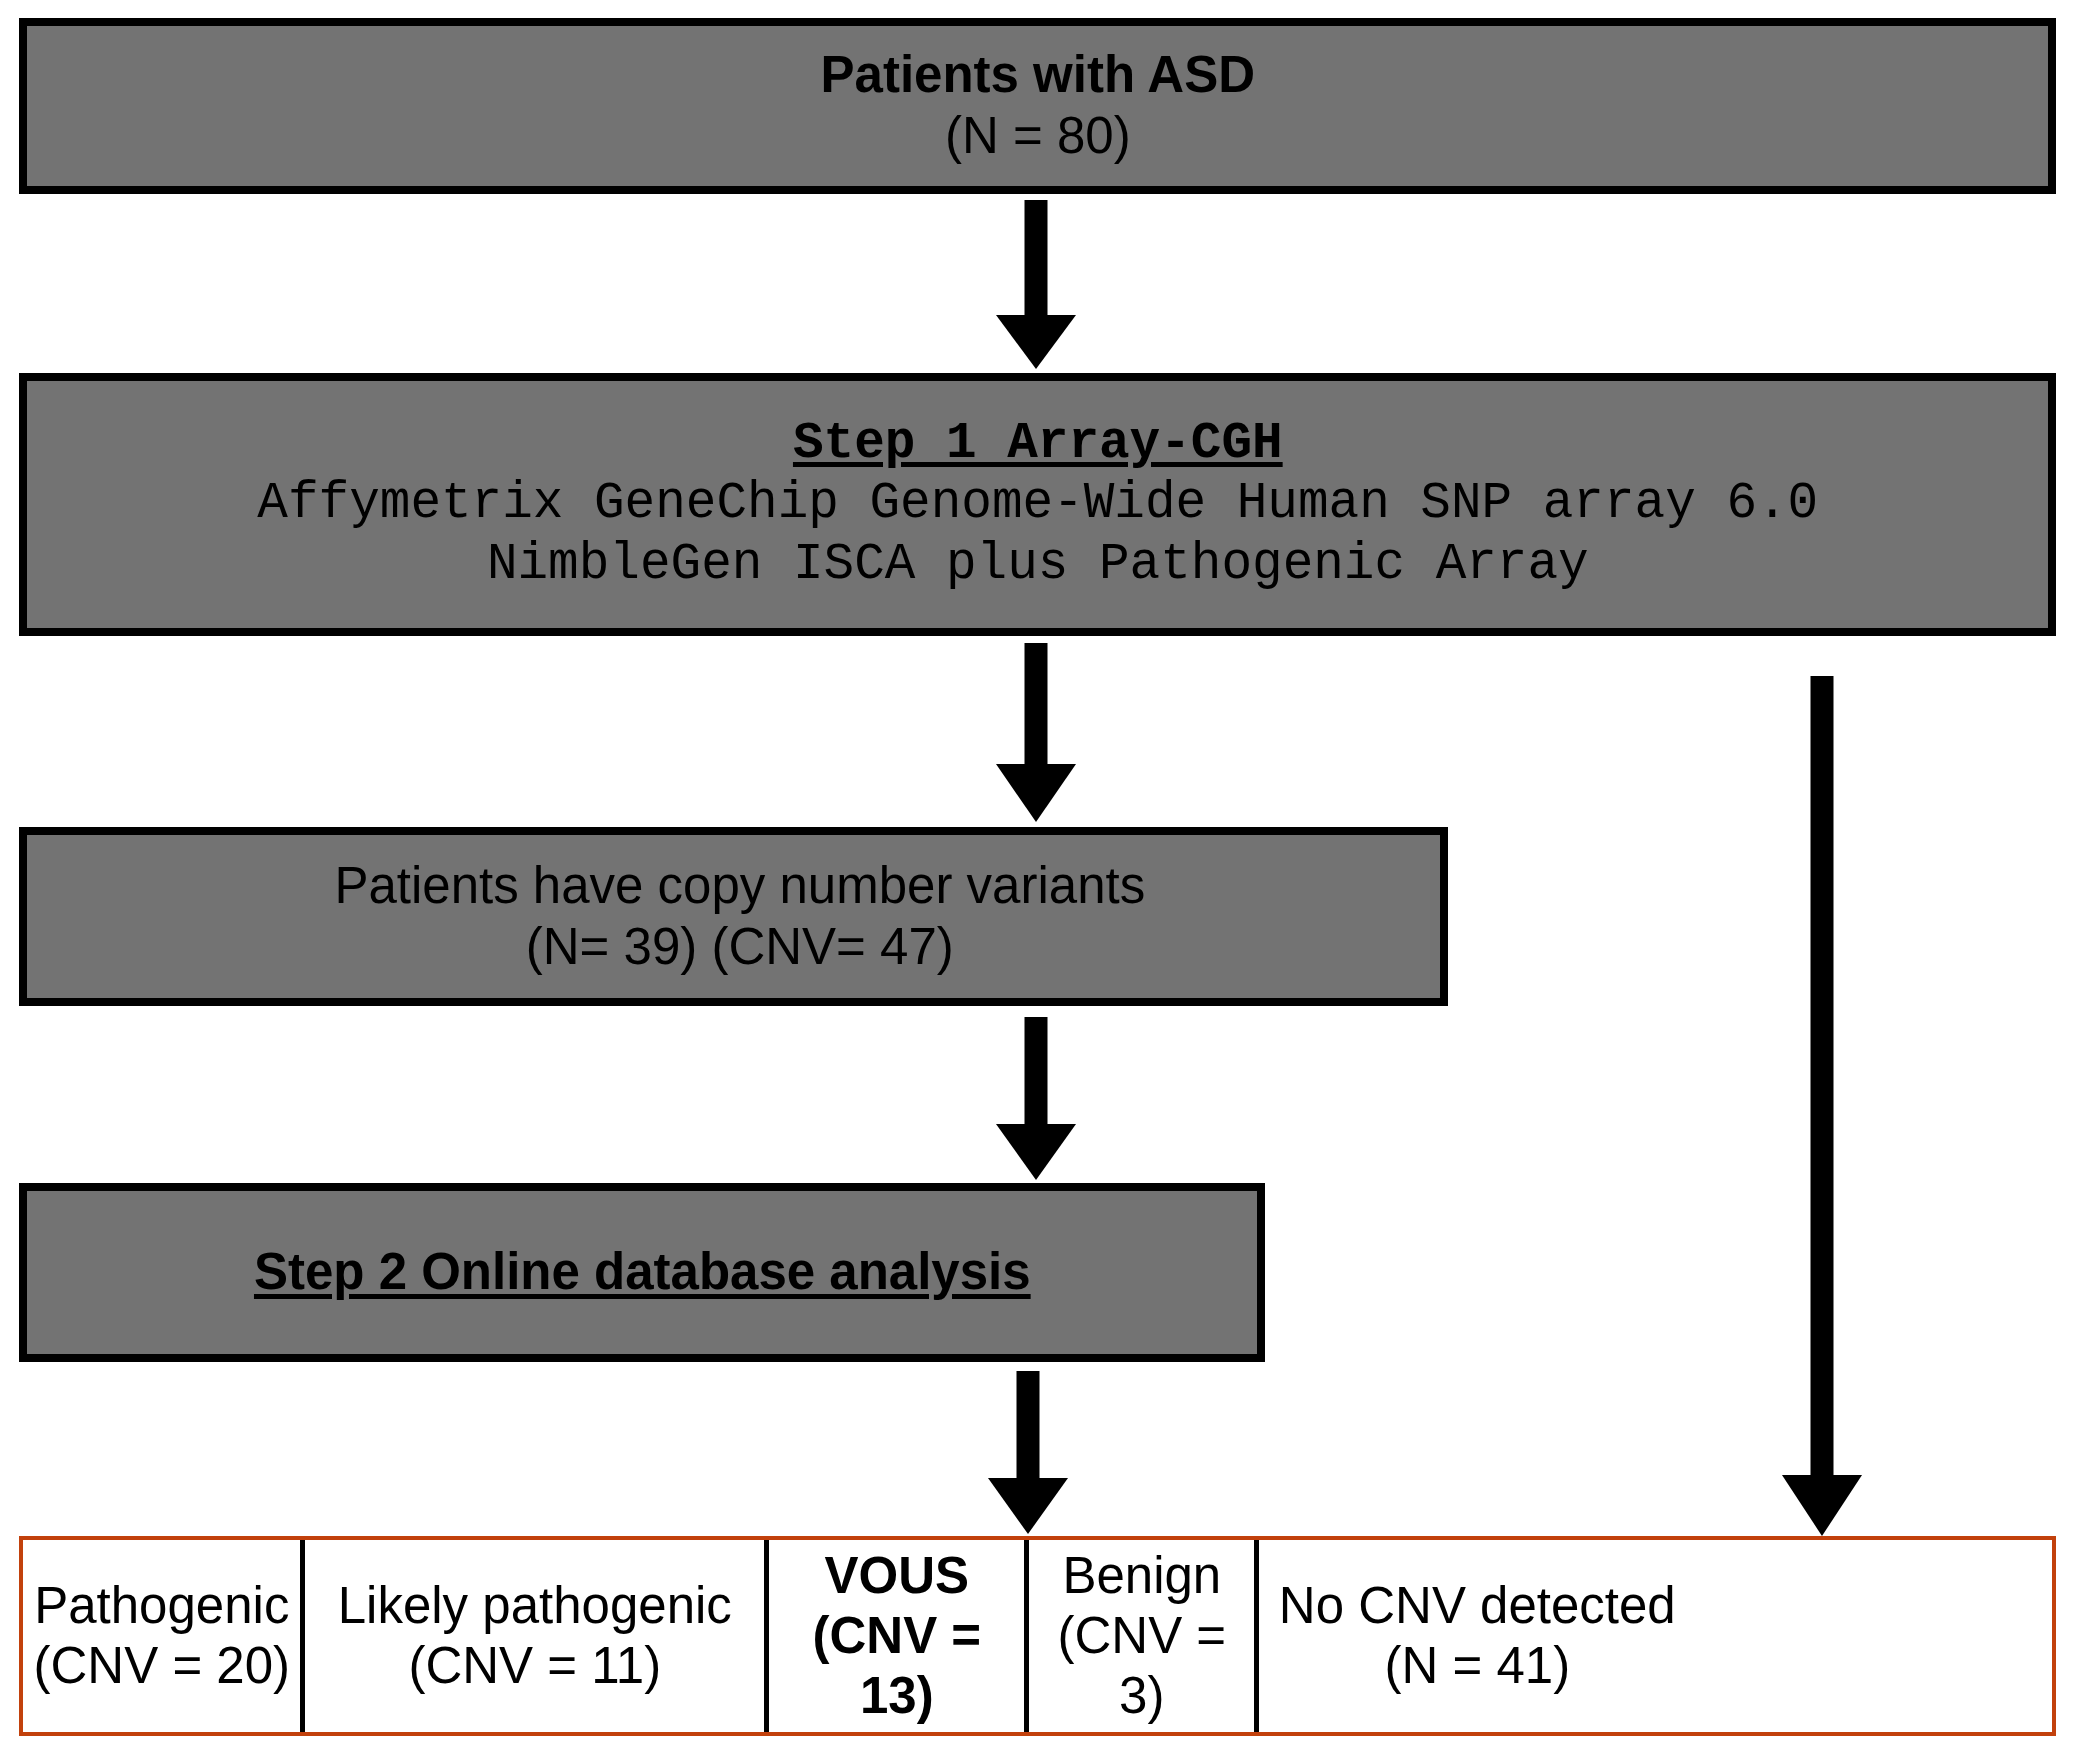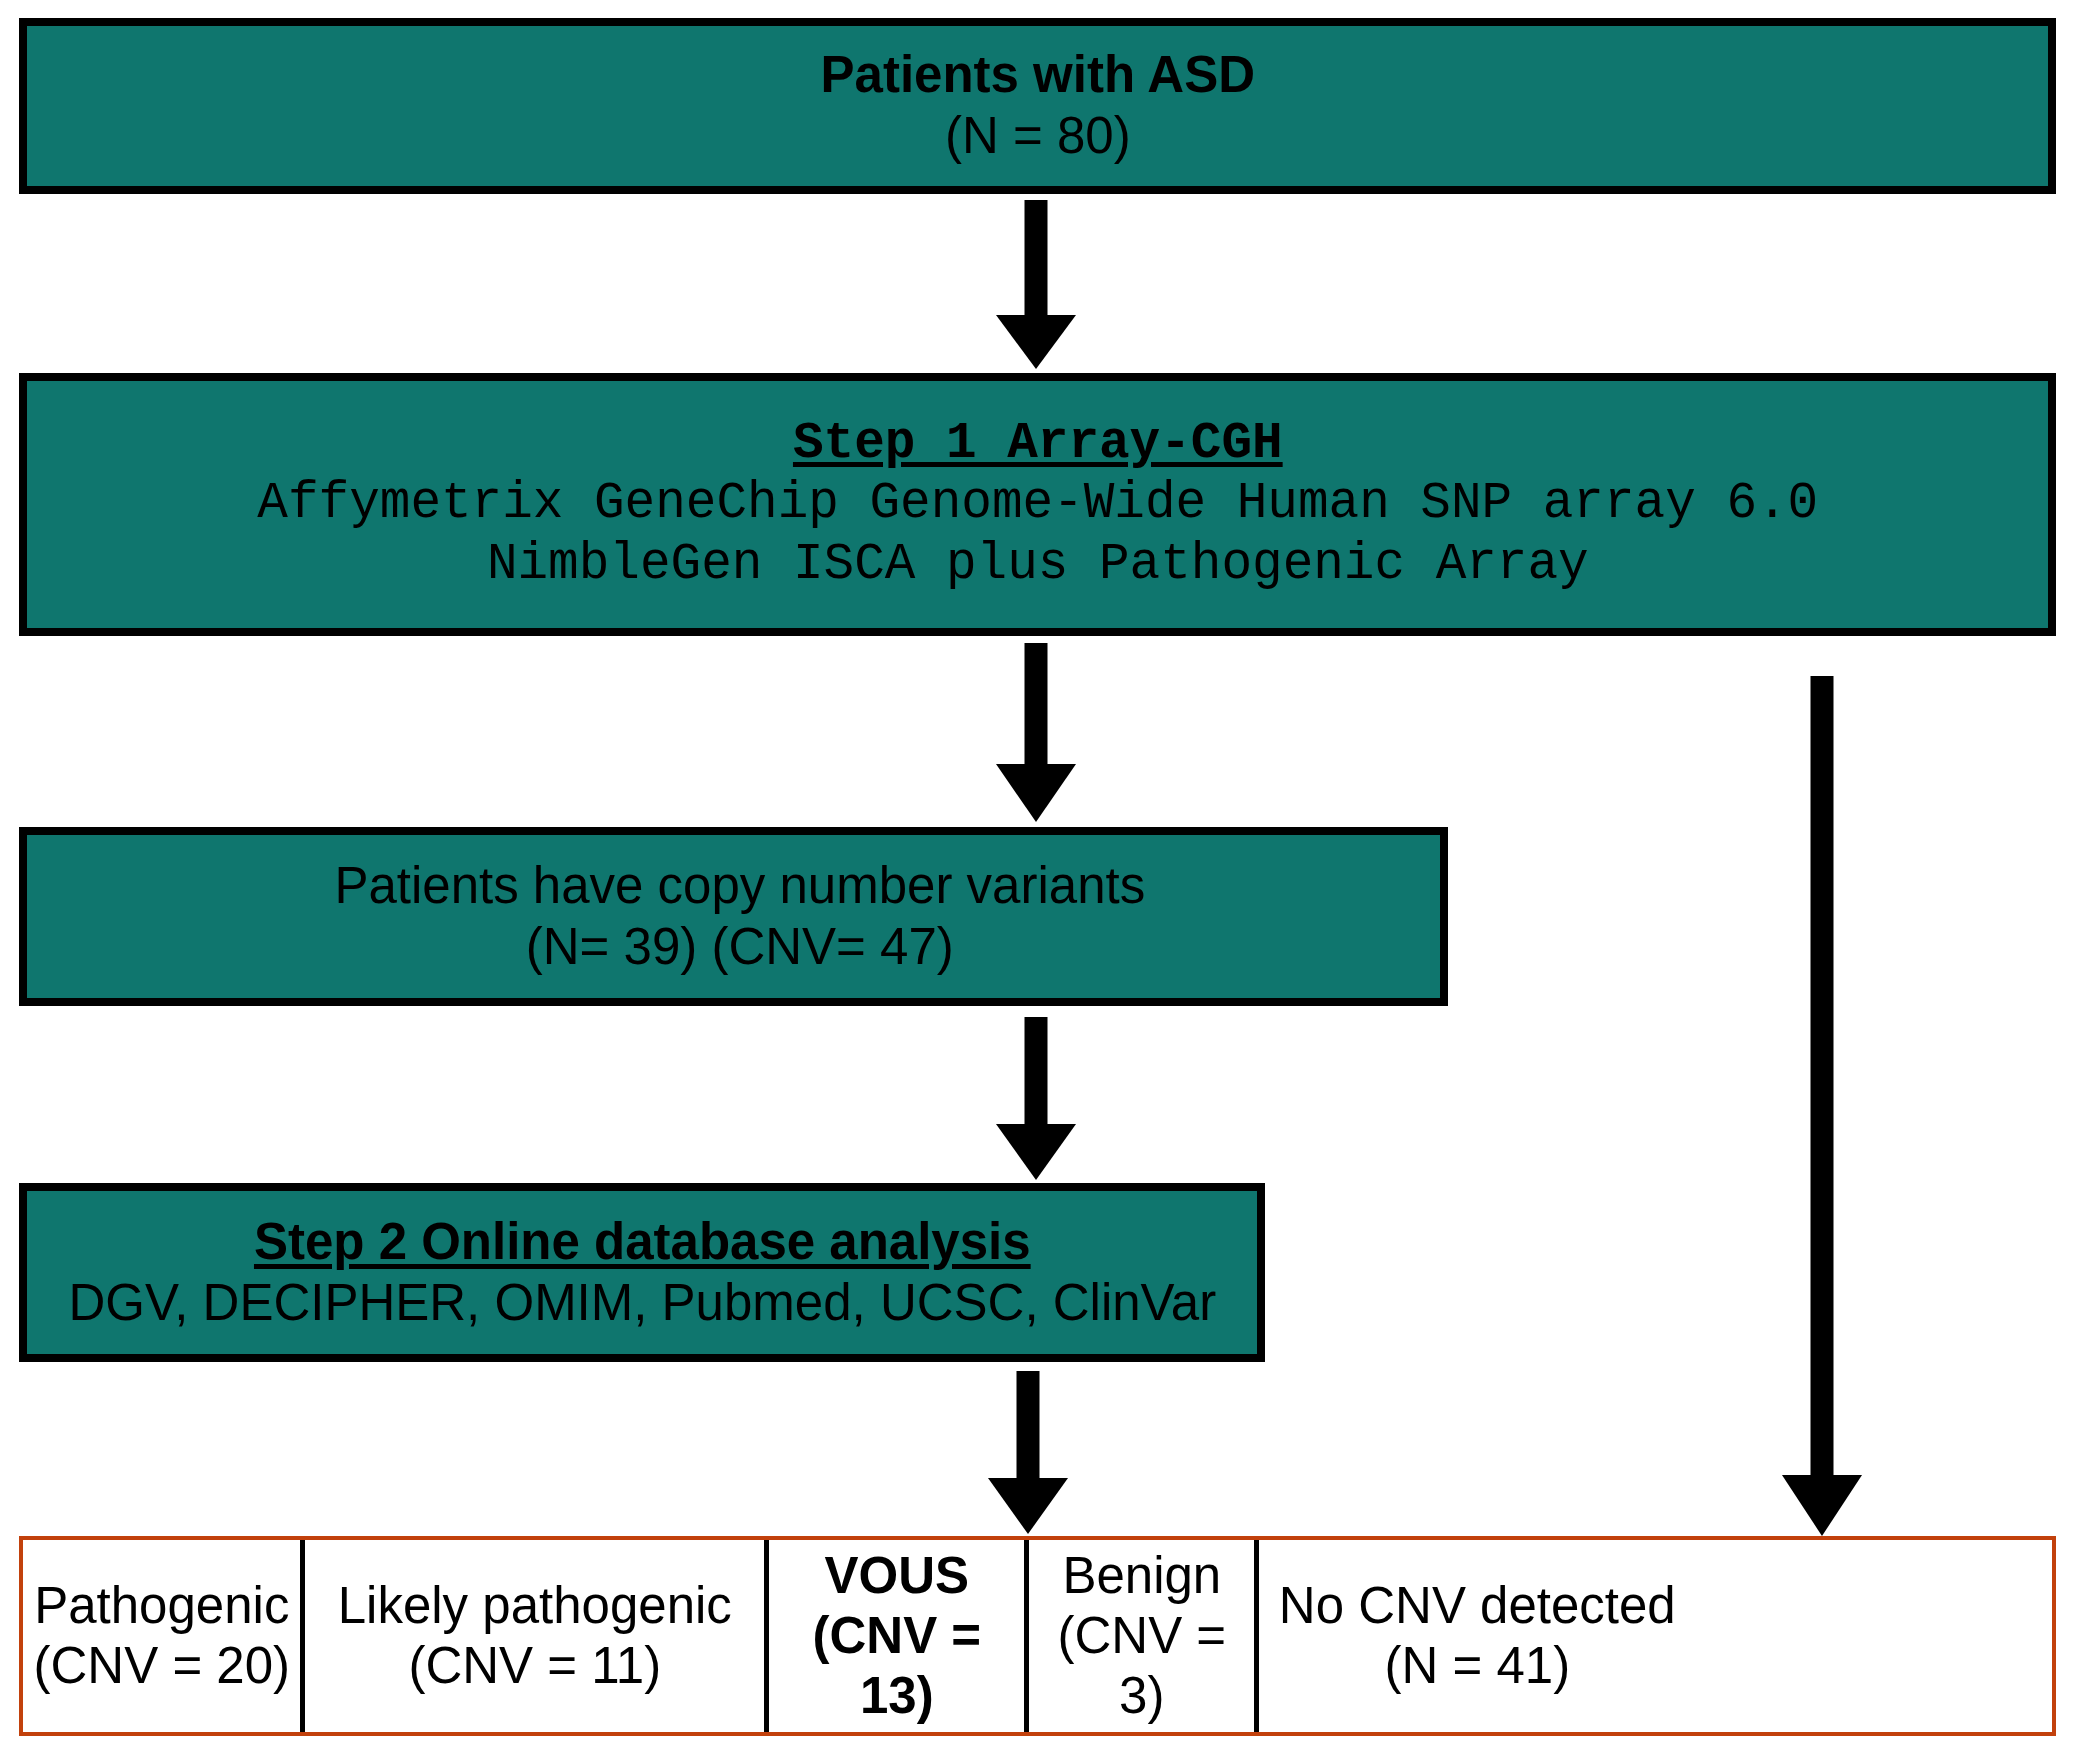--- a/index.html
+++ b/index.html
@@ -16,21 +16,21 @@
     width: 2081px;
     height: 1764px;
     background: #ffffff;
     overflow: hidden;
   }
 
   .box {
     position: absolute;
     box-sizing: border-box;
     border: 8px solid #000000;
-    background: #0f766e;
+    background: #737373;
     display: flex;
     flex-direction: column;
     align-items: center;
     justify-content: center;
     text-align: center;
   }
 
   .line {
     display: block;
     width: 100%;
@@ -167,21 +167,20 @@
     <span class="line big">(N= 39) (CNV= 47)</span>
   </div>
 
   <div class="arrow" id="arrow-3">
     <span class="shaft"></span>
     <span class="head"></span>
   </div>
 
   <div class="box" id="box-step2">
     <span class="line big heading">Step 2 Online database analysis</span>
-    <span class="line big">DGV, DECIPHER, OMIM, Pubmed, UCSC, ClinVar</span>
   </div>
 
   <div class="arrow" id="arrow-4">
     <span class="shaft"></span>
     <span class="head"></span>
   </div>
 
   <div id="outcome-row">
 
     <div class="cell w-pathogenic">

